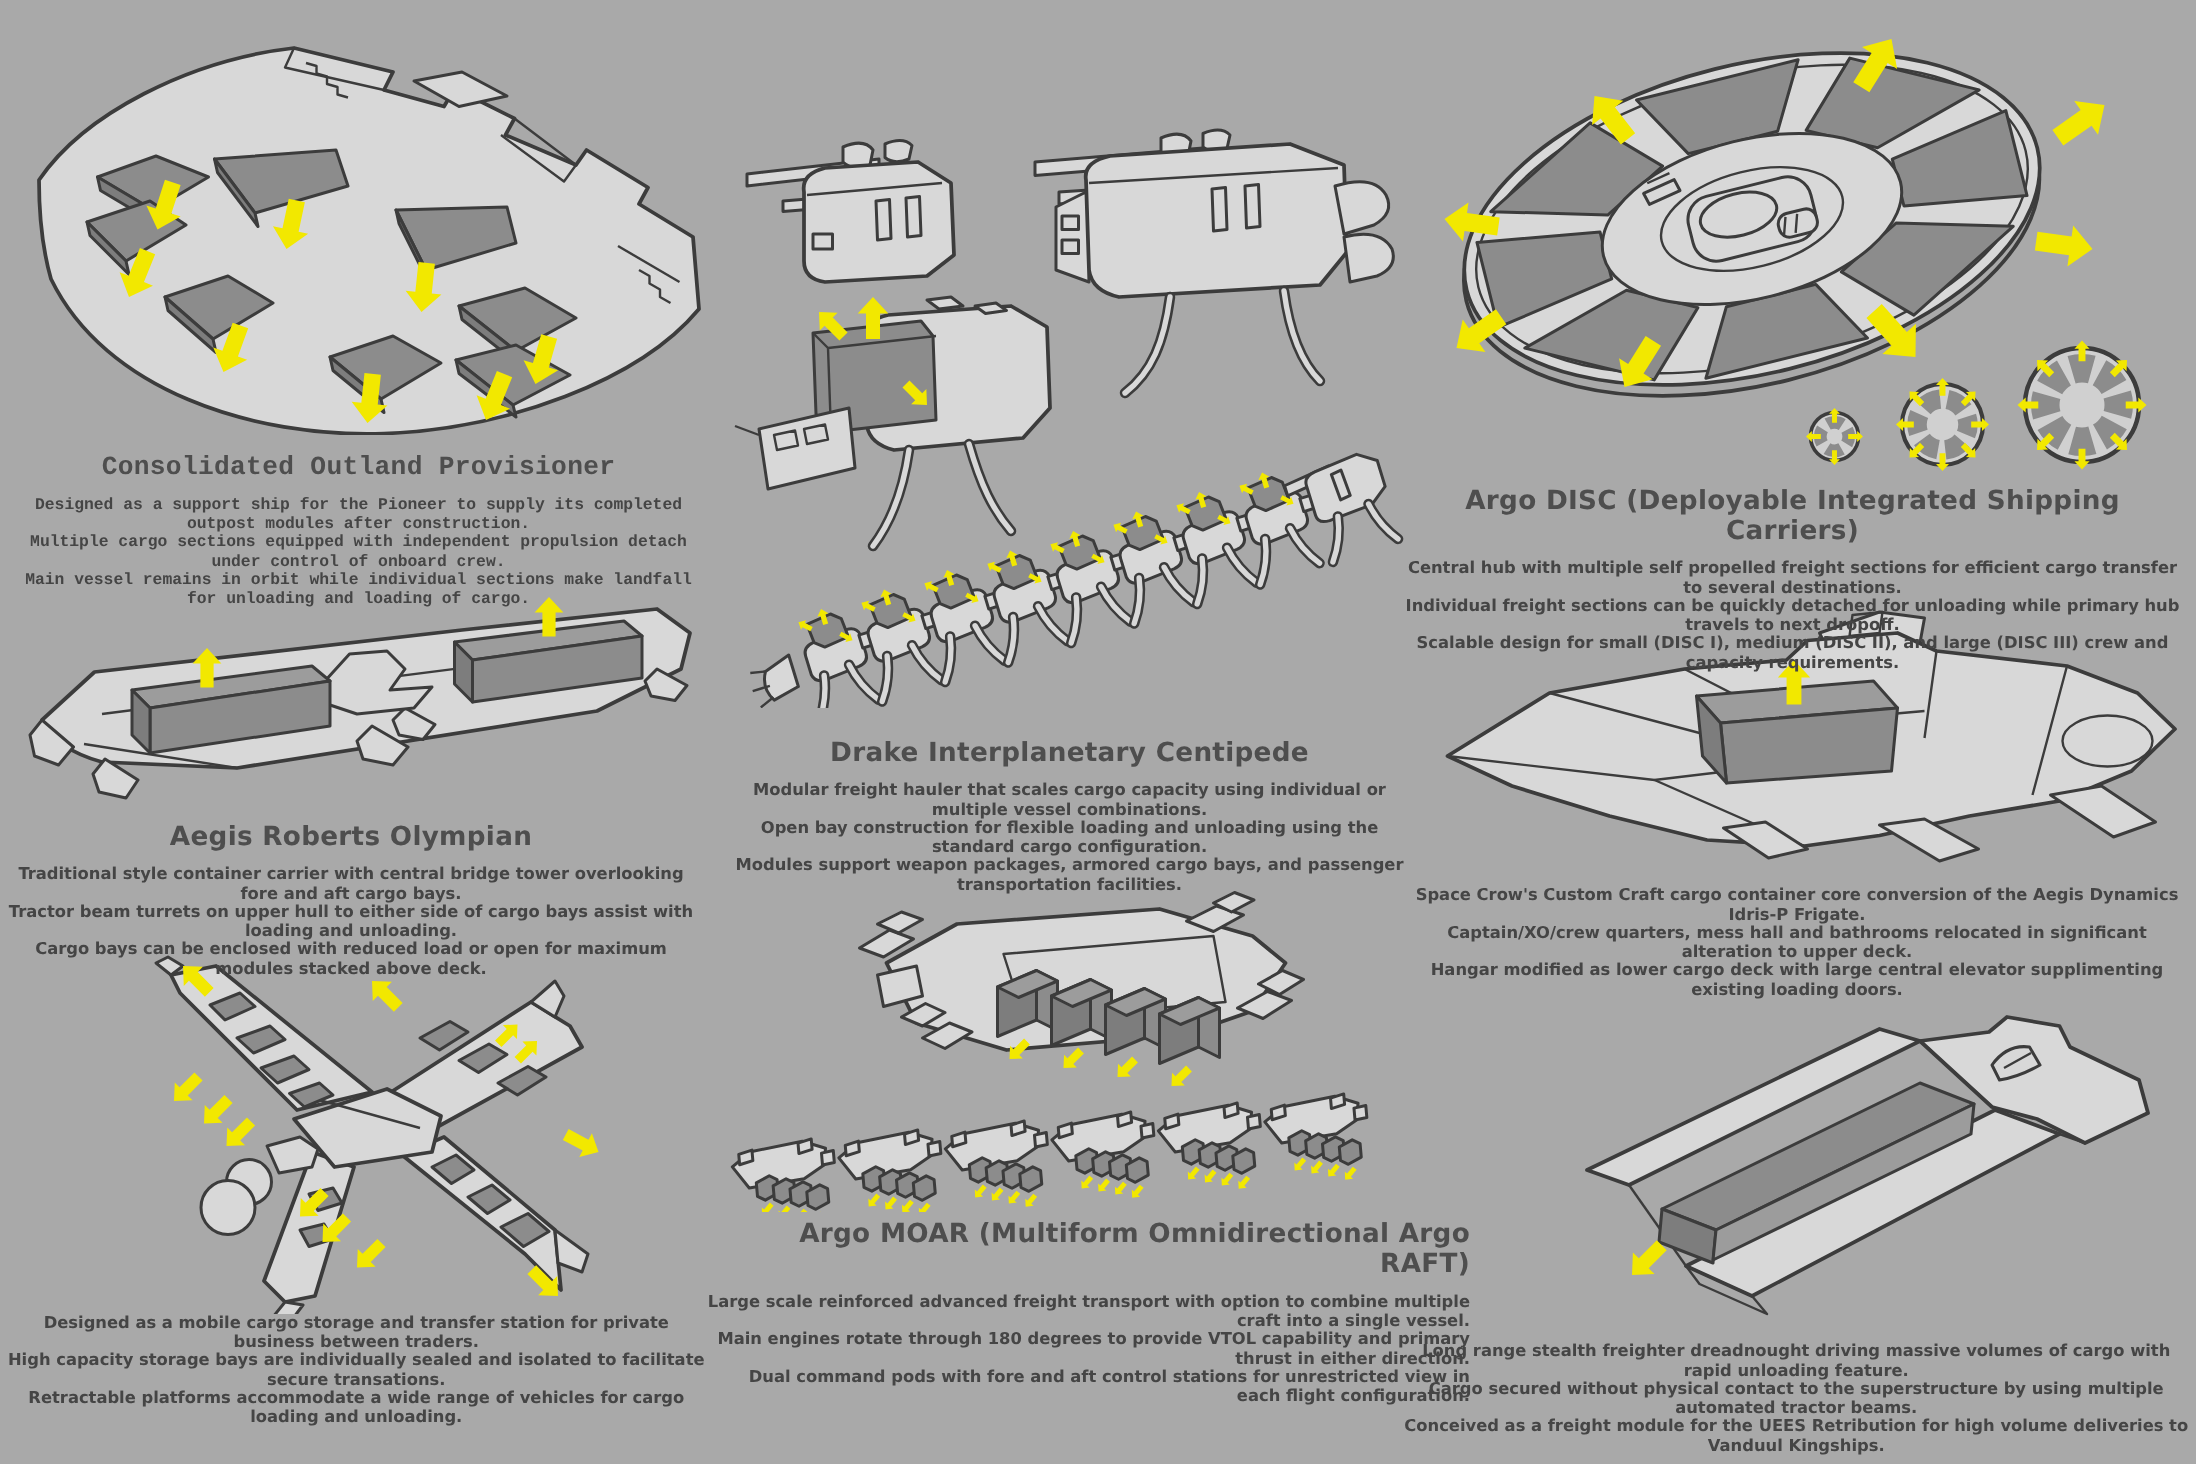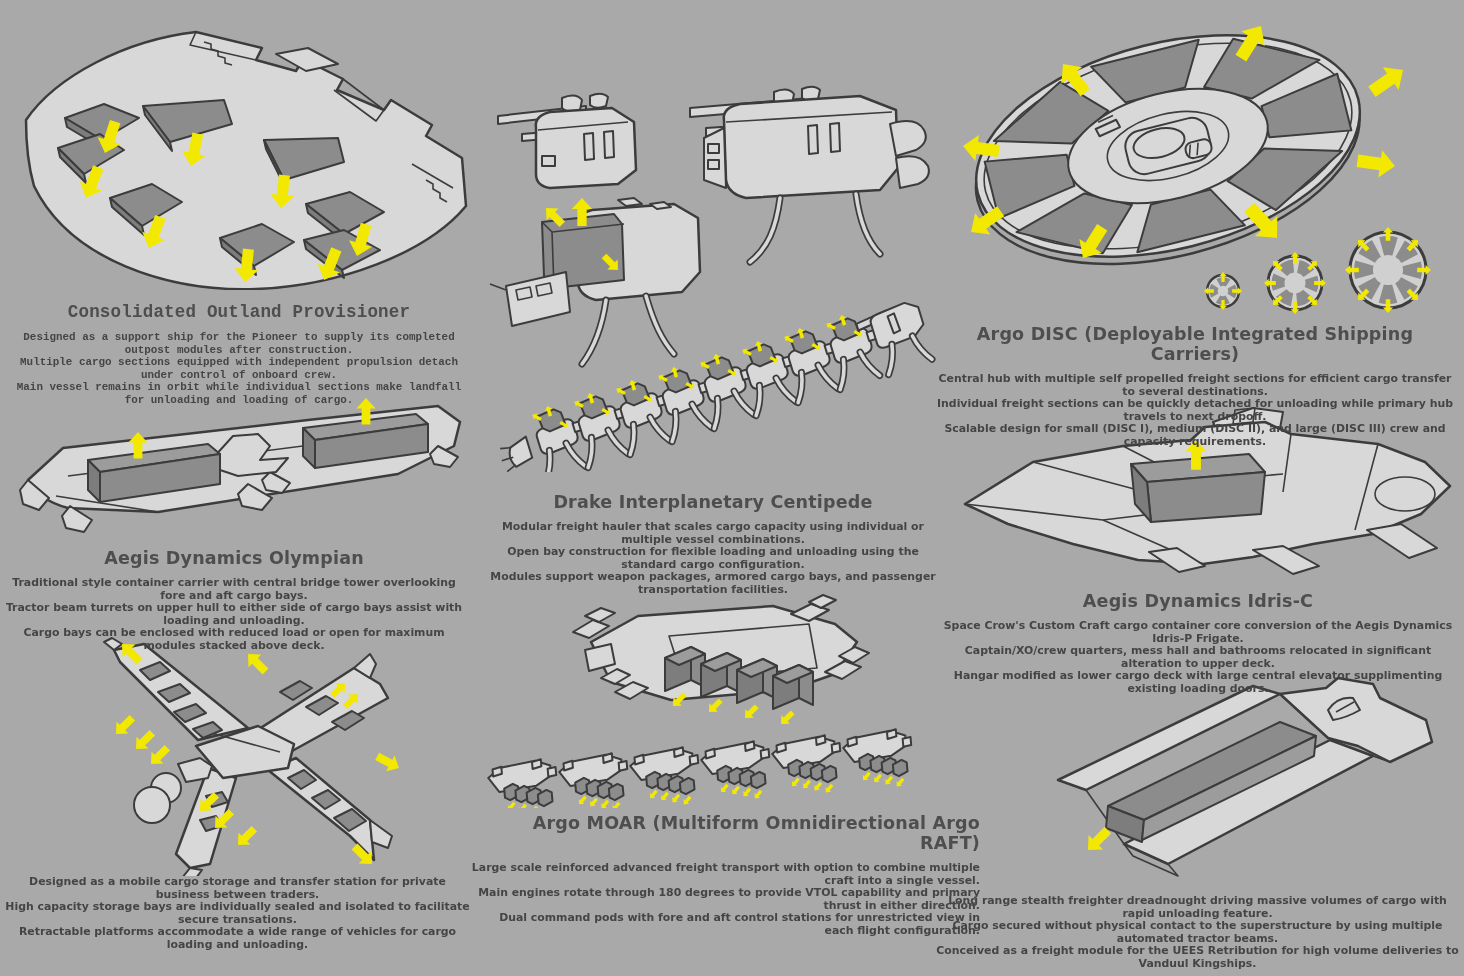--- a/index.html
+++ b/index.html
@@ -438,21 +438,21 @@
 </svg>
 </div>
 
 <div class="tblock" id="txt-provisioner">
   <h2>Consolidated Outland Provisioner</h2>
   <p>Designed as a support ship for the Pioneer to supply its completed outpost modules after construction.
 Multiple cargo sections equipped with independent propulsion detach under control of onboard crew.
 Main vessel remains in orbit while individual sections make landfall for unloading and loading of cargo.</p>
 </div>
 <div class="tblock" id="txt-olympian">
-  <h2>Aegis Dynamics Olympian</h2>
+  <h2>Aegis Roberts Olympian</h2>
   <p>Traditional style container carrier with central bridge tower overlooking fore and aft cargo bays.
 Tractor beam turrets on upper hull to either side of cargo bays assist with loading and unloading.
 Cargo bays can be enclosed with reduced load or open for maximum modules stacked above deck.</p>
 </div>
 <div class="tblock" id="txt-condor">
   <p>Designed as a mobile cargo storage and transfer station for private business between traders.
 High capacity storage bays are individually sealed and isolated to facilitate secure transations.
 Retractable platforms accommodate a wide range of vehicles for cargo loading and unloading.</p>
 </div>
 <div class="tblock" id="txt-centipede">
@@ -467,21 +467,20 @@
 Main engines rotate through 180 degrees to provide VTOL capability and primary thrust in either direction.
 Dual command pods with fore and aft control stations for unrestricted view in each flight configuration.</p>
 </div>
 <div class="tblock" id="txt-disc">
   <h2>Argo DISC (Deployable Integrated Shipping Carriers)</h2>
   <p>Central hub with multiple self propelled freight sections for efficient cargo transfer to several destinations.
 Individual freight sections can be quickly detached for unloading while primary hub travels to next dropoff.
 Scalable design for small (DISC I), medium (DISC II), and large (DISC III) crew and capacity requirements.</p>
 </div>
 <div class="tblock" id="txt-idris">
-  <h2>Aegis Dynamics Idris-C</h2>
   <p>Space Crow's Custom Craft cargo container core conversion of the Aegis Dynamics Idris-P Frigate.
 Captain/XO/crew quarters, mess hall and bathrooms relocated in significant alteration to upper deck.
 Hangar modified as lower cargo deck with large central elevator supplimenting existing loading doors.</p>
 </div>
 <div class="tblock" id="txt-monolith">
   <p>Long range stealth freighter dreadnought driving massive volumes of cargo with rapid unloading feature.
 Cargo secured without physical contact to the superstructure by using multiple automated tractor beams.
 Conceived as a freight module for the UEES Retribution for high volume deliveries to Vanduul Kingships.</p>
 </div>
 

